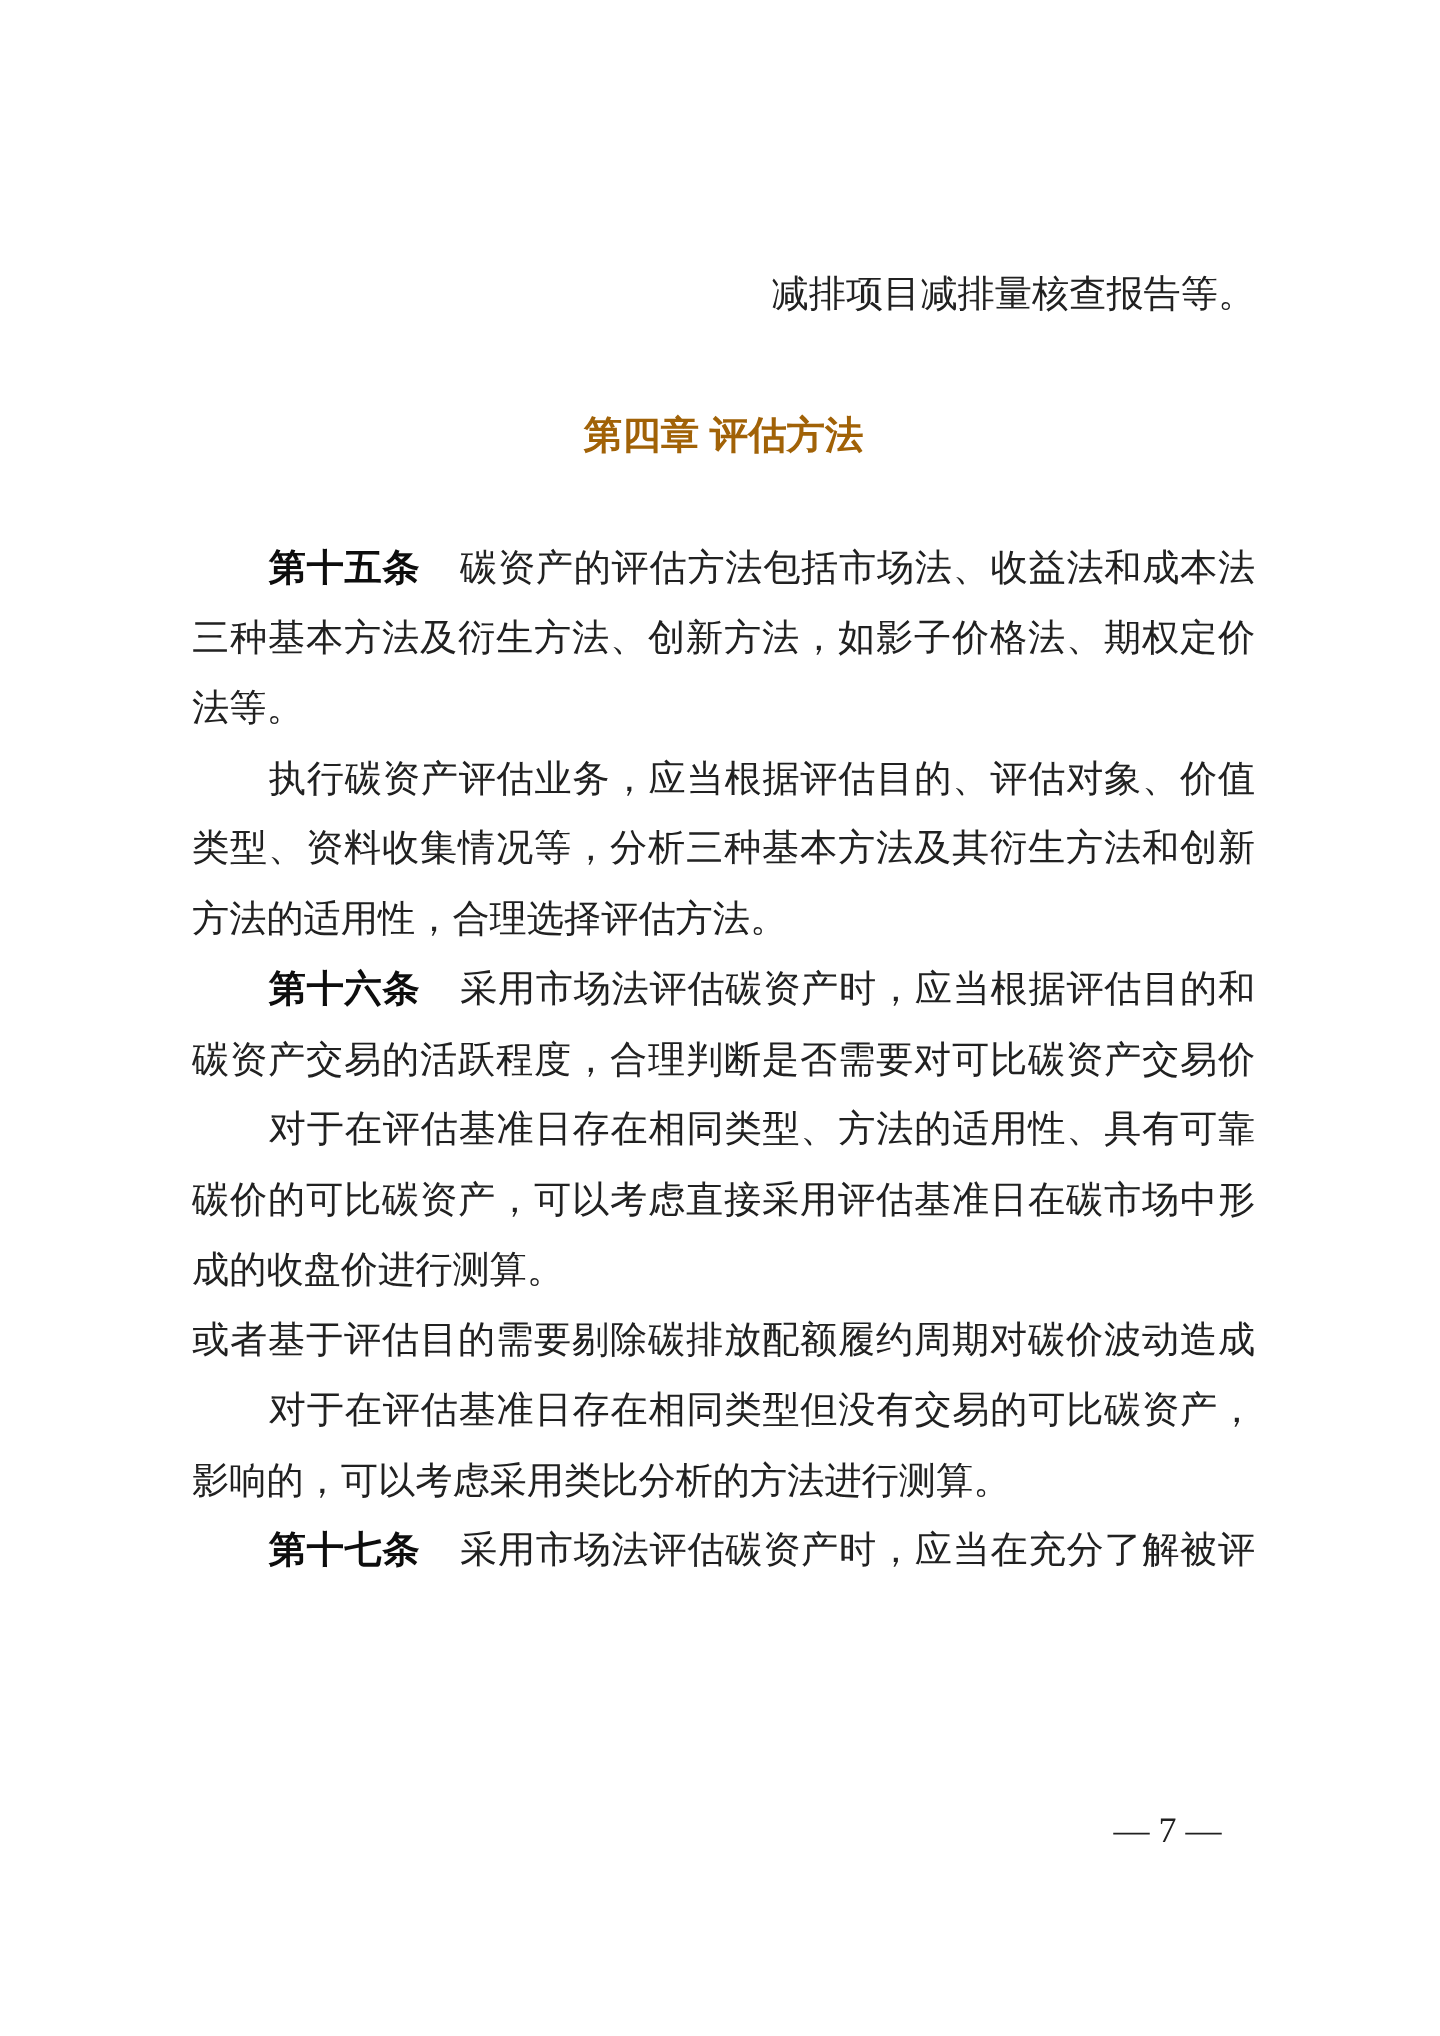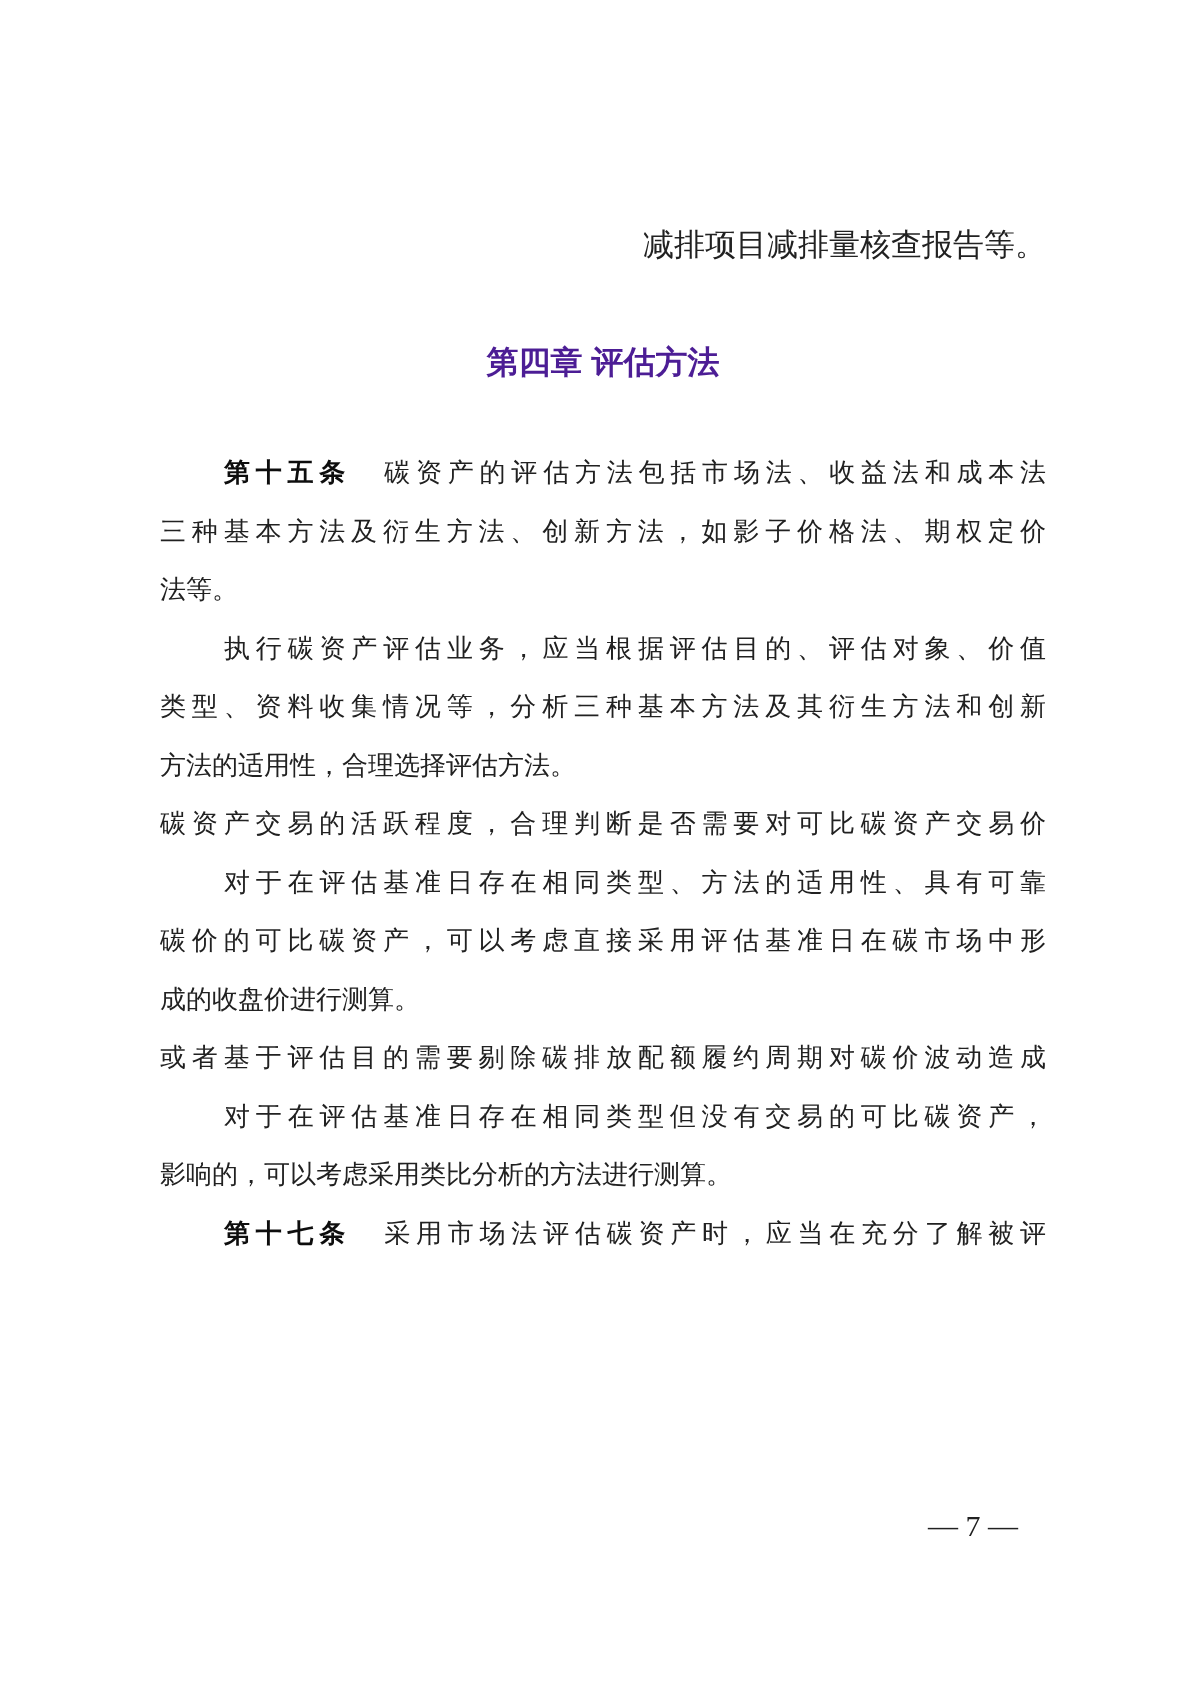--- a/index.html
+++ b/index.html
@@ -35,33 +35,33 @@
     position: absolute;
     left: 160px;
     top: 333px;
     width: 886px;
     font-family: "Liberation Sans", "DejaVu Sans", sans-serif;
     font-weight: 700;
     font-size: 32px;
     line-height: 58.5px;
     text-align: center;
     white-space: nowrap;
-    color: #4c1d95;
+    color: #a16207;
   }
   
   .body-lines {
     position: absolute;
     left: 160px;
     top: 444px;
     width: 886px;
   }
   .doc-line {
     width: 886px;
     height: 58.5px;
-    font-size: 26px;
+    font-size: 31px;
     line-height: 58.5px;
     white-space: nowrap;
     color: #212121;
     text-align: justify;
   }
   .doc-line.full  { text-align-last: justify; }
   .doc-line.short { text-align-last: left; }
   .doc-line.indent { text-indent: 64px; }
   .doc-line.tight { letter-spacing: -1px; }
   .term {
@@ -94,20 +94,21 @@
 
   <div class="heading">第四章 评估方法</div>
 
   <div class="body-lines">
     <div class="doc-line indent full"><b class="term">第十五条</b><span>碳资产的评估方法包括市场法、收益法和成本法</span></div>
     <div class="doc-line full"><span>三种基本方法及衍生方法、创新方法，如影子价格法、期权定价</span></div>
     <div class="doc-line short"><span>法等。</span></div>
     <div class="doc-line indent full"><span>执行碳资产评估业务，应当根据评估目的、评估对象、价值</span></div>
     <div class="doc-line full"><span>类型、资料收集情况等，分析三种基本方法及其衍生方法和创新</span></div>
     <div class="doc-line short"><span>方法的适用性，合理选择评估方法。</span></div>
+    <div class="doc-line indent full"><b class="term">第十六条</b><span>采用市场法评估碳资产时，应当根据评估目的和</span></div>
     <div class="doc-line full"><span>碳资产交易的活跃程度，合理判断是否需要对可比碳资产交易价</span></div>
     <div class="doc-line indent full"><span>对于在评估基准日存在相同类型、方法的适用性、具有可靠</span></div>
     <div class="doc-line full"><span>碳价的可比碳资产，可以考虑直接采用评估基准日在碳市场中形</span></div>
     <div class="doc-line short"><span>成的收盘价进行测算。</span></div>
     <div class="doc-line full"><span>或者基于评估目的需要剔除碳排放配额履约周期对碳价波动造成</span></div>
     <div class="doc-line indent full"><span>对于在评估基准日存在相同类型但没有交易的可比碳资产，</span></div>
     <div class="doc-line short"><span>影响的，可以考虑采用类比分析的方法进行测算。</span></div>
     <div class="doc-line indent full"><b class="term">第十七条</b><span>采用市场法评估碳资产时，应当在充分了解被评</span></div>
   </div>
 

